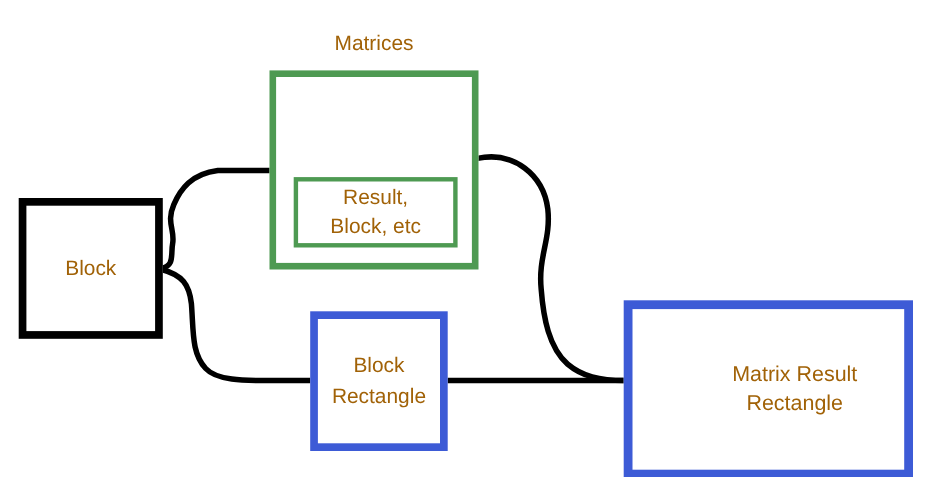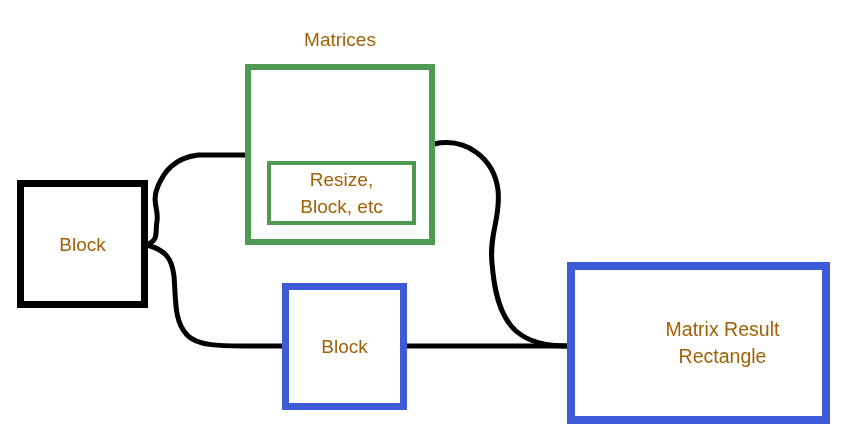--- a/index.html
+++ b/index.html
@@ -82,21 +82,21 @@
     left: 282px;
     top: 263px;
     width: 125px;
     height: 127px;
     border: 7px solid var(--blue, #3d5bd6);
     font-size: 19px;
     line-height: 28px;
   }
   .matrix-result-node {
     left: 567px;
-    top: 242px;
+    top: 253px;
     width: 263px;
     height: 162px;
     border: 8px solid var(--blue, #3d5bd6);
     font-size: 19.5px;
     line-height: 27px;
     padding-left: 48px;
   }
   .txt-line { display: block; }
 </style>
 </head>
@@ -108,30 +108,31 @@
     <path d="M 405 326 L 569 326"></path>
     <path d="M 434 124 C 467 117 494 139 498 170 C 501 198 489 213 492 243 C 494 269 499 296 516 311 C 529 322 545 326 568 326"></path>
     <path d="M 147 224 C 159 221 155 212 157 201 C 159 189 151 182 158 166 C 164 152 174 138 198 135 L 247 135"></path>
     <path d="M 147 225 C 166 230 172 239 174 256 C 176 281 174 301 187 315 C 197 326 222 326 242 326 L 284 326"></path>
   </svg>
 
   <div class="group-title">Matrices</div>
 
   <div class="box matrices-box">
     <div class="box matrices-inner inner-transform">
-      <span class="txt-line">Resize,</span>
+      <span class="txt-line">Result,</span>
       <span class="txt-line">Block, etc</span>
     </div>
   </div>
 
   <div class="box block-node">
     <span class="txt-line">Block</span>
   </div>
 
   <div class="box block-rect-node">
     <span class="txt-line">Block</span>
+    <span class="txt-line">Rectangle</span>
   </div>
 
   <div class="box matrix-result-node">
     <span class="txt-line">Matrix Result Rectangle</span>
   </div>
 
 </div>
 
 </body></html>

